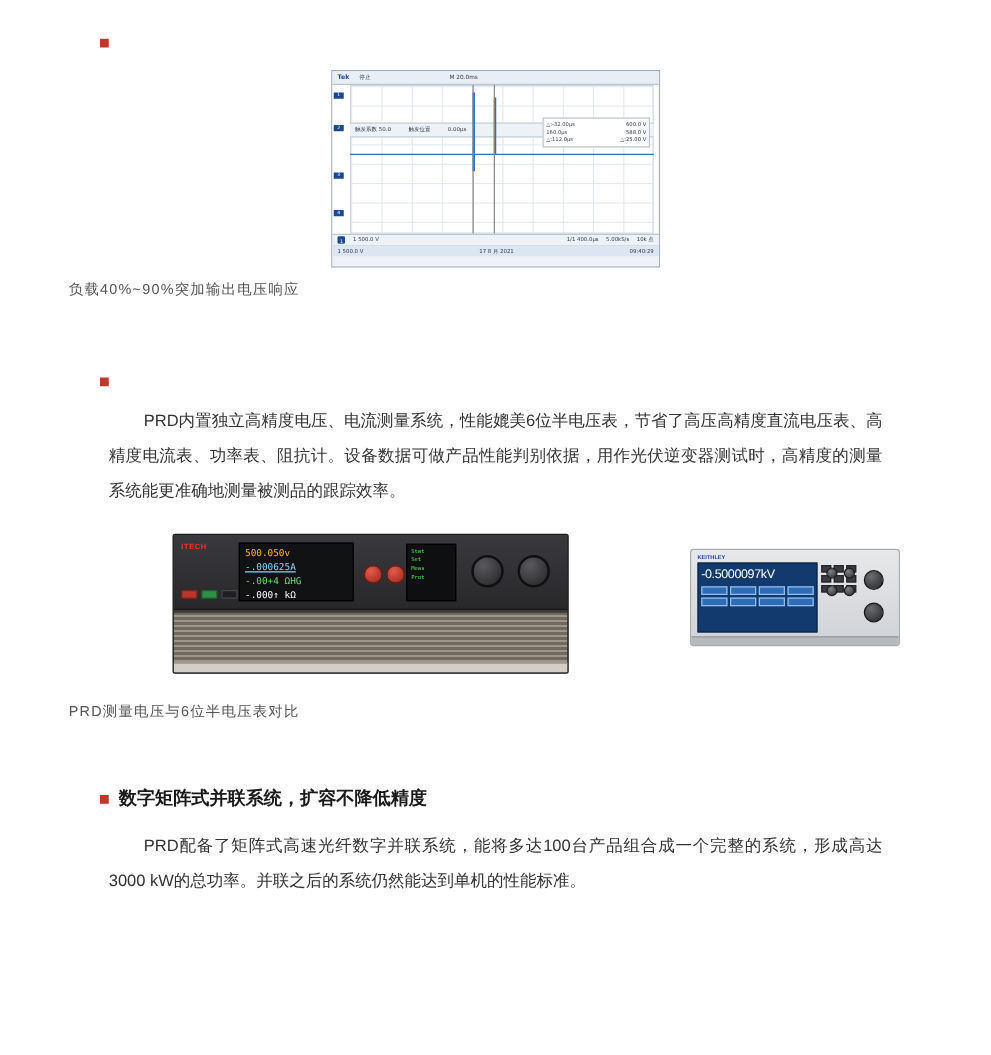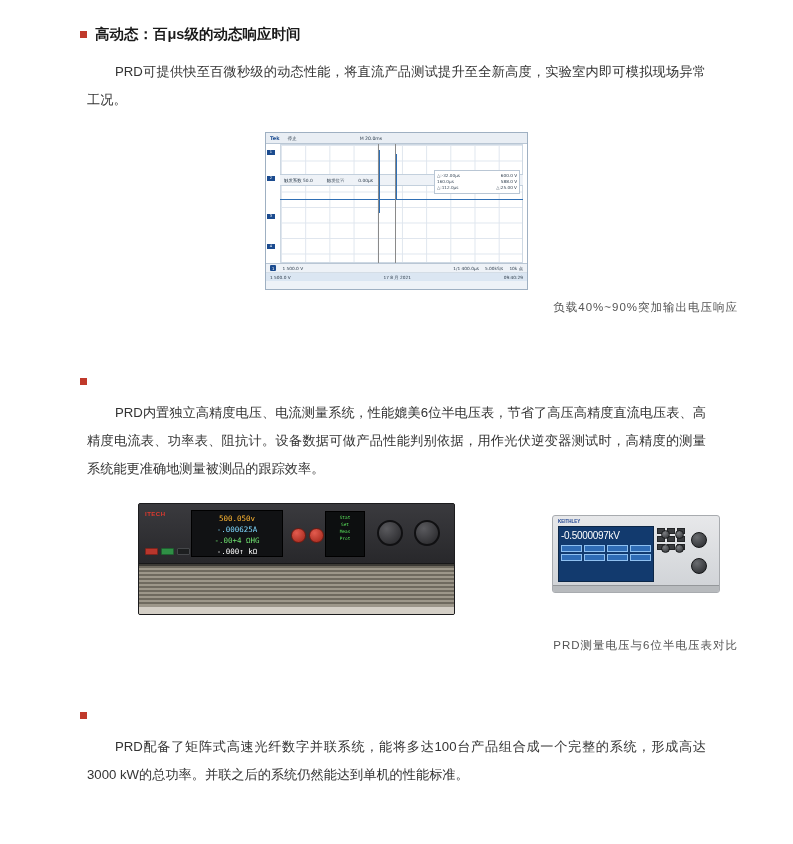--- a/index.html
+++ b/index.html
@@ -83,21 +83,21 @@
     margin: 14px 32px 0 32px;
     font-size: 13.2px;
     line-height: 28px;
     color: #333;
     text-indent: 28px;
     text-align: justify;
   }
 
   
   .caption {
-    text-align: right;
+    text-align: left;
     font-size: 11.5px;
     color: #555;
     letter-spacing: 1px;
     margin-top: 10px;
   }
 
   
   .scope-wrap {
     margin-top: 18px;
     display: flex;
@@ -223,39 +223,38 @@
     background: #2b2b2e;
     border: 1px solid #1c1c1e;
     border-radius: 2px;
     overflow: hidden;
   }
   .rack-top {
     height: 60px;
     background: linear-gradient(to bottom, #3a3a3e, #28282b);
     position: relative;
     border-bottom: 1px solid #171718;
-    text-align: center;
   }
   .rack-brand {
     position: absolute; left: 6px; top: 7px;
     color: #d8d8d8; font-size: 6px; letter-spacing: 0.5px;
   }
   .rack-brand .red { color: #e03a2f; font-weight: bold; }
   .lcd {
     position: absolute; left: 52px; top: 6px;
     width: 92px; height: 47px;
     background: #111214;
     border: 1px solid #000;
     color: #ffb733;
     font-family: "DejaVu Sans Mono", monospace;
     font-size: 7.5px;
     line-height: 11px;
     padding: 2px 4px;
   }
-  .lcd .v2 { color: #7fd8ff; }
+  .lcd .v2 { color: #7fd8ff; text-decoration: underline; }
   .lcd .v3 { color: #6fe06f; }
   .lcd .v4 { color: #ffffff; }
   .knob-red {
     position: absolute; top: 24px;
     width: 15px; height: 15px; border-radius: 50%;
     background: radial-gradient(circle at 35% 30%, #e35b4e, #9d2418);
     border: 1px solid #6d1a12;
   }
   .green-block {
     position: absolute; left: 186px; top: 7px;
@@ -362,23 +361,21 @@
   }
 </style>
 </head>
 <body>
 
 <div class="page">
 
 
   <div class="sec-head">
     <div class="sec-bullet"></div>
-    <div class="sec-title">高动态：百μs级的动态响应时间</div>
   </div>
-  <div class="para">PRD可提供快至百微秒级的动态性能，将直流产品测试提升至全新高度，实验室内即可模拟现场异常工况。</div>
 
   <div class="scope-wrap">
     <div class="scope">
       <div class="scope-top">
         <span class="tek">Tek</span>
         <span class="stop">停止</span>
         <span class="mid">M 20.0ms</span>
       </div>
 
       <div class="scope-mid">
@@ -514,16 +511,17 @@
         <div class="bench-knob" style="left:32px; top:4px;"></div>
         <div class="bench-knob" style="left:32px; top:30px;"></div>
       </div>
       <div class="bench-foot"></div>
     </div>
   </div>
   <div class="caption" style="">PRD测量电压与6位半电压表对比</div>
 
   <div class="sec-head" style="margin-top:52px;">
     <div class="sec-bullet"></div>
+    <div class="sec-title">数字矩阵式并联系统，扩容不降低精度</div>
   </div>
   <div class="para">PRD配备了矩阵式高速光纤数字并联系统，能将多达100台产品组合成一个完整的系统，形成高达3000 kW的总功率。并联之后的系统仍然能达到单机的性能标准。</div>
 
 </div>
 
 </body></html>

